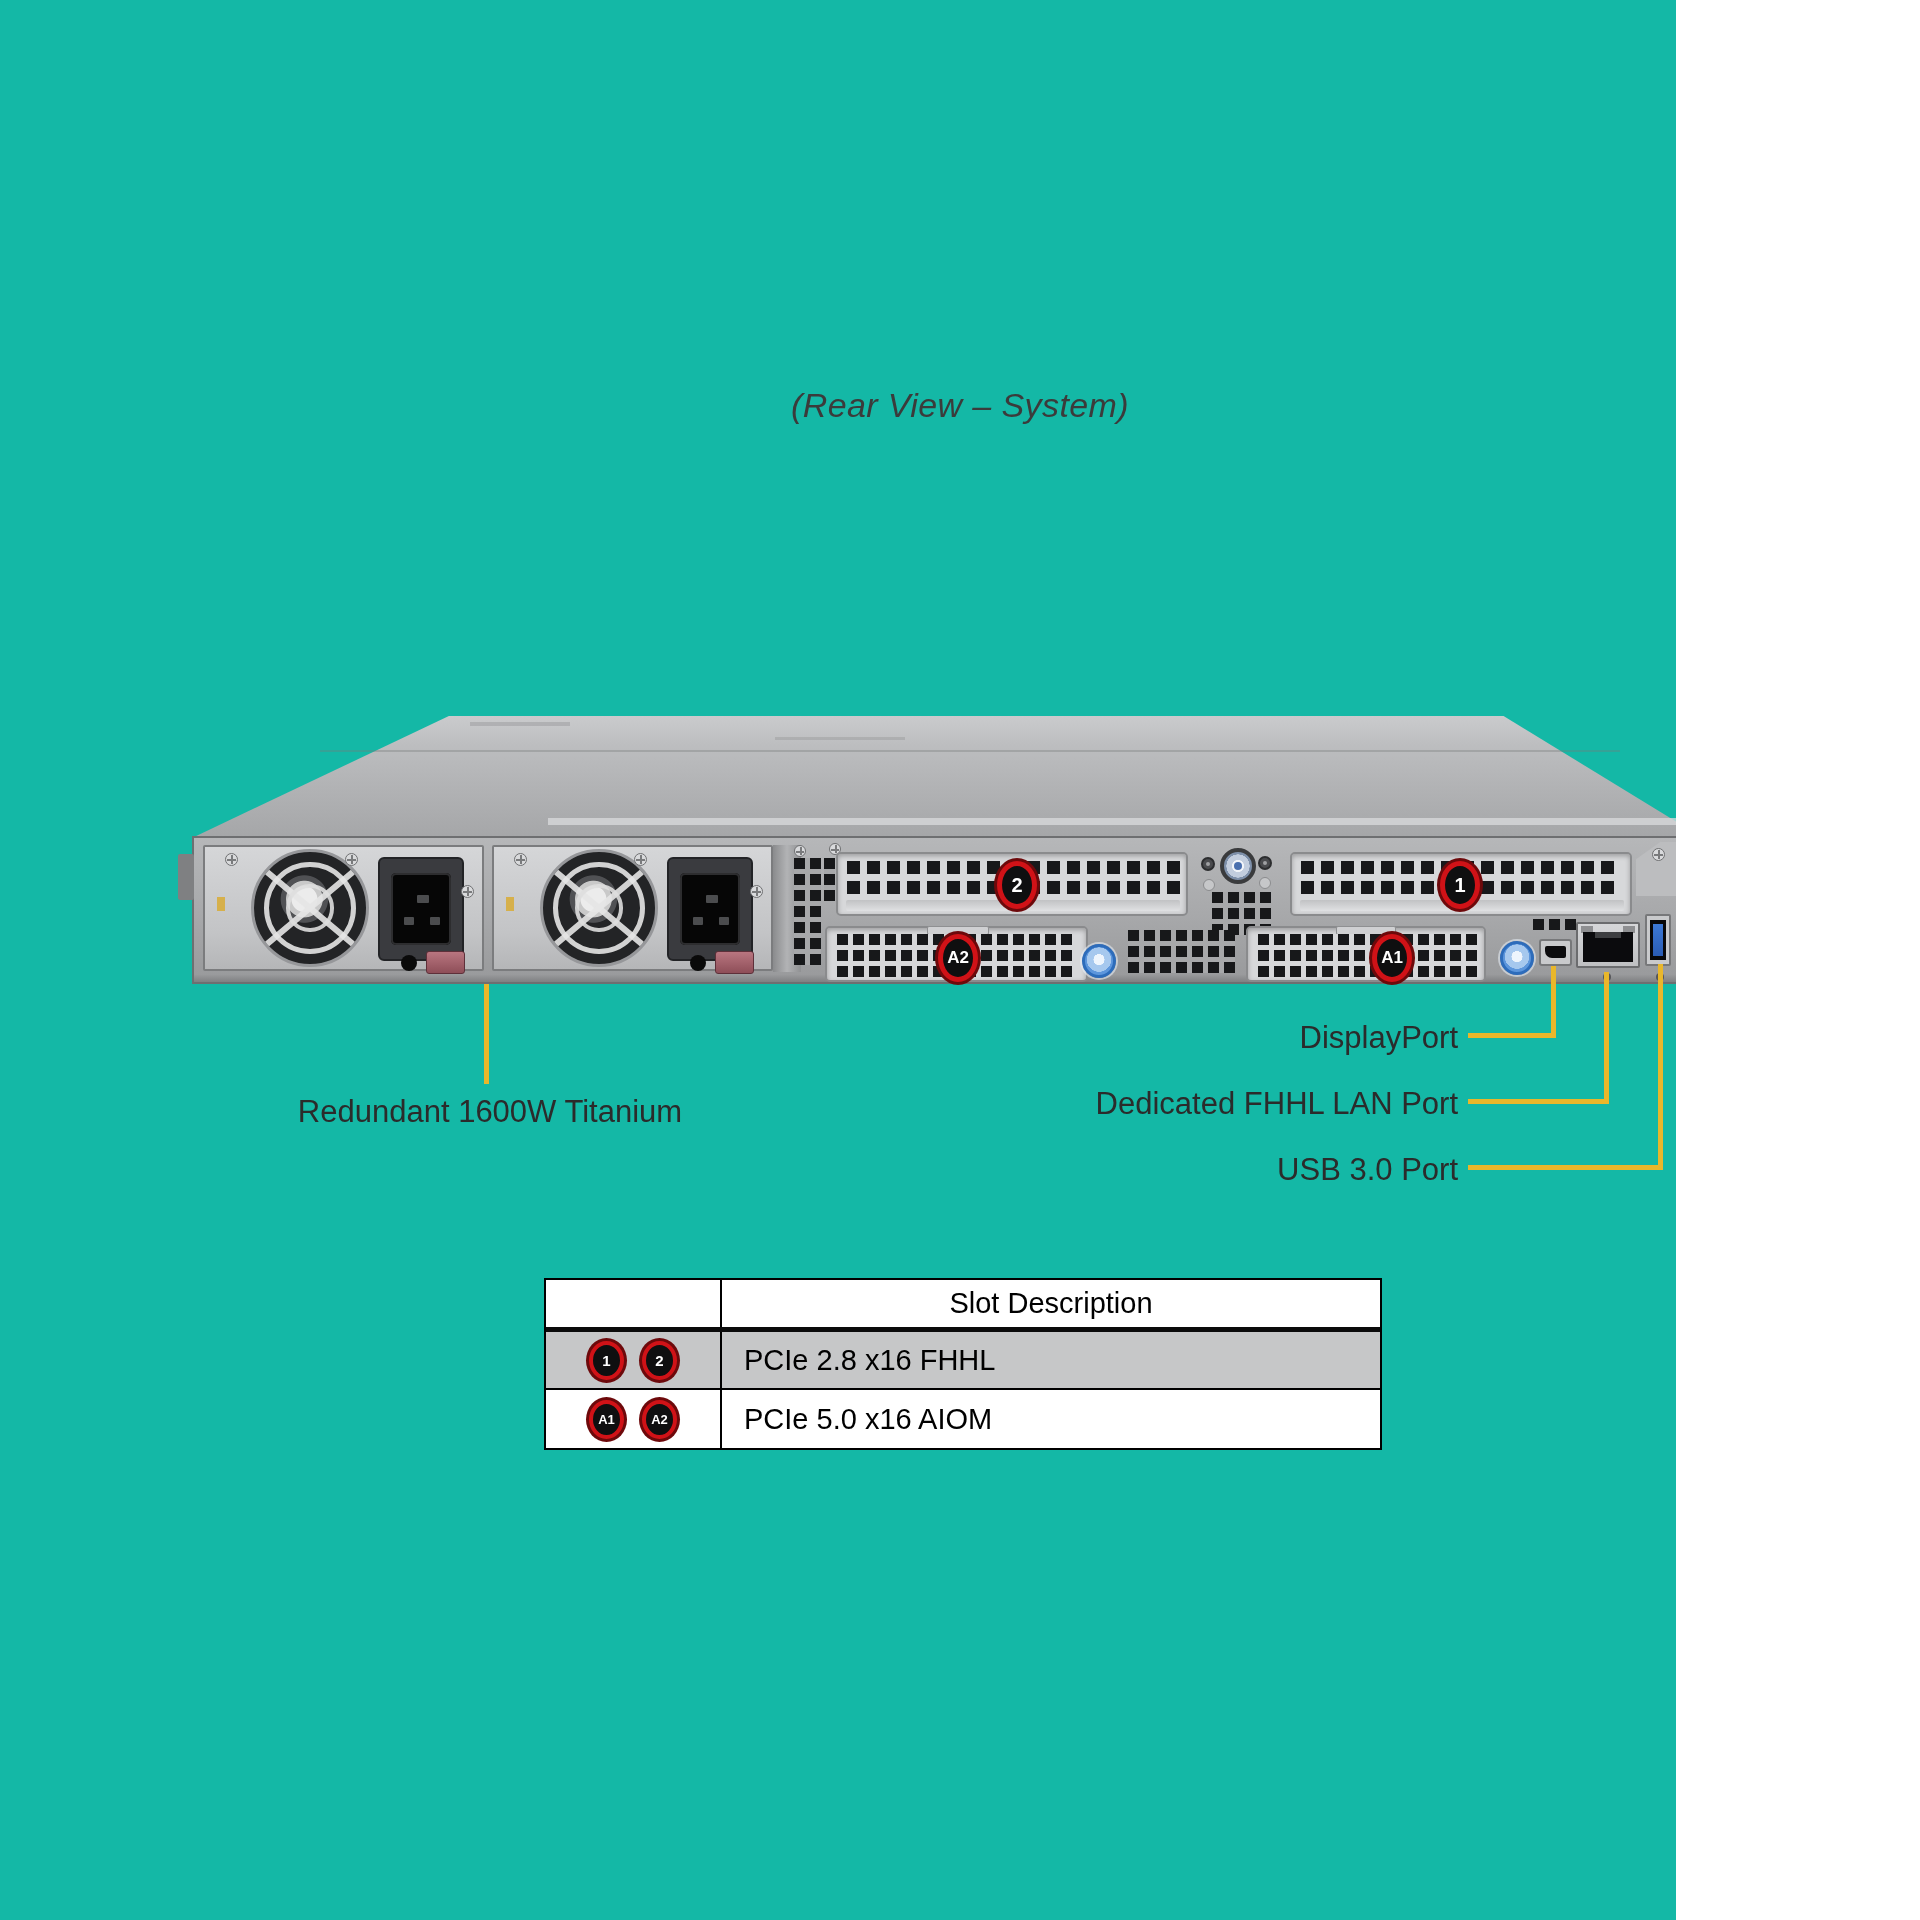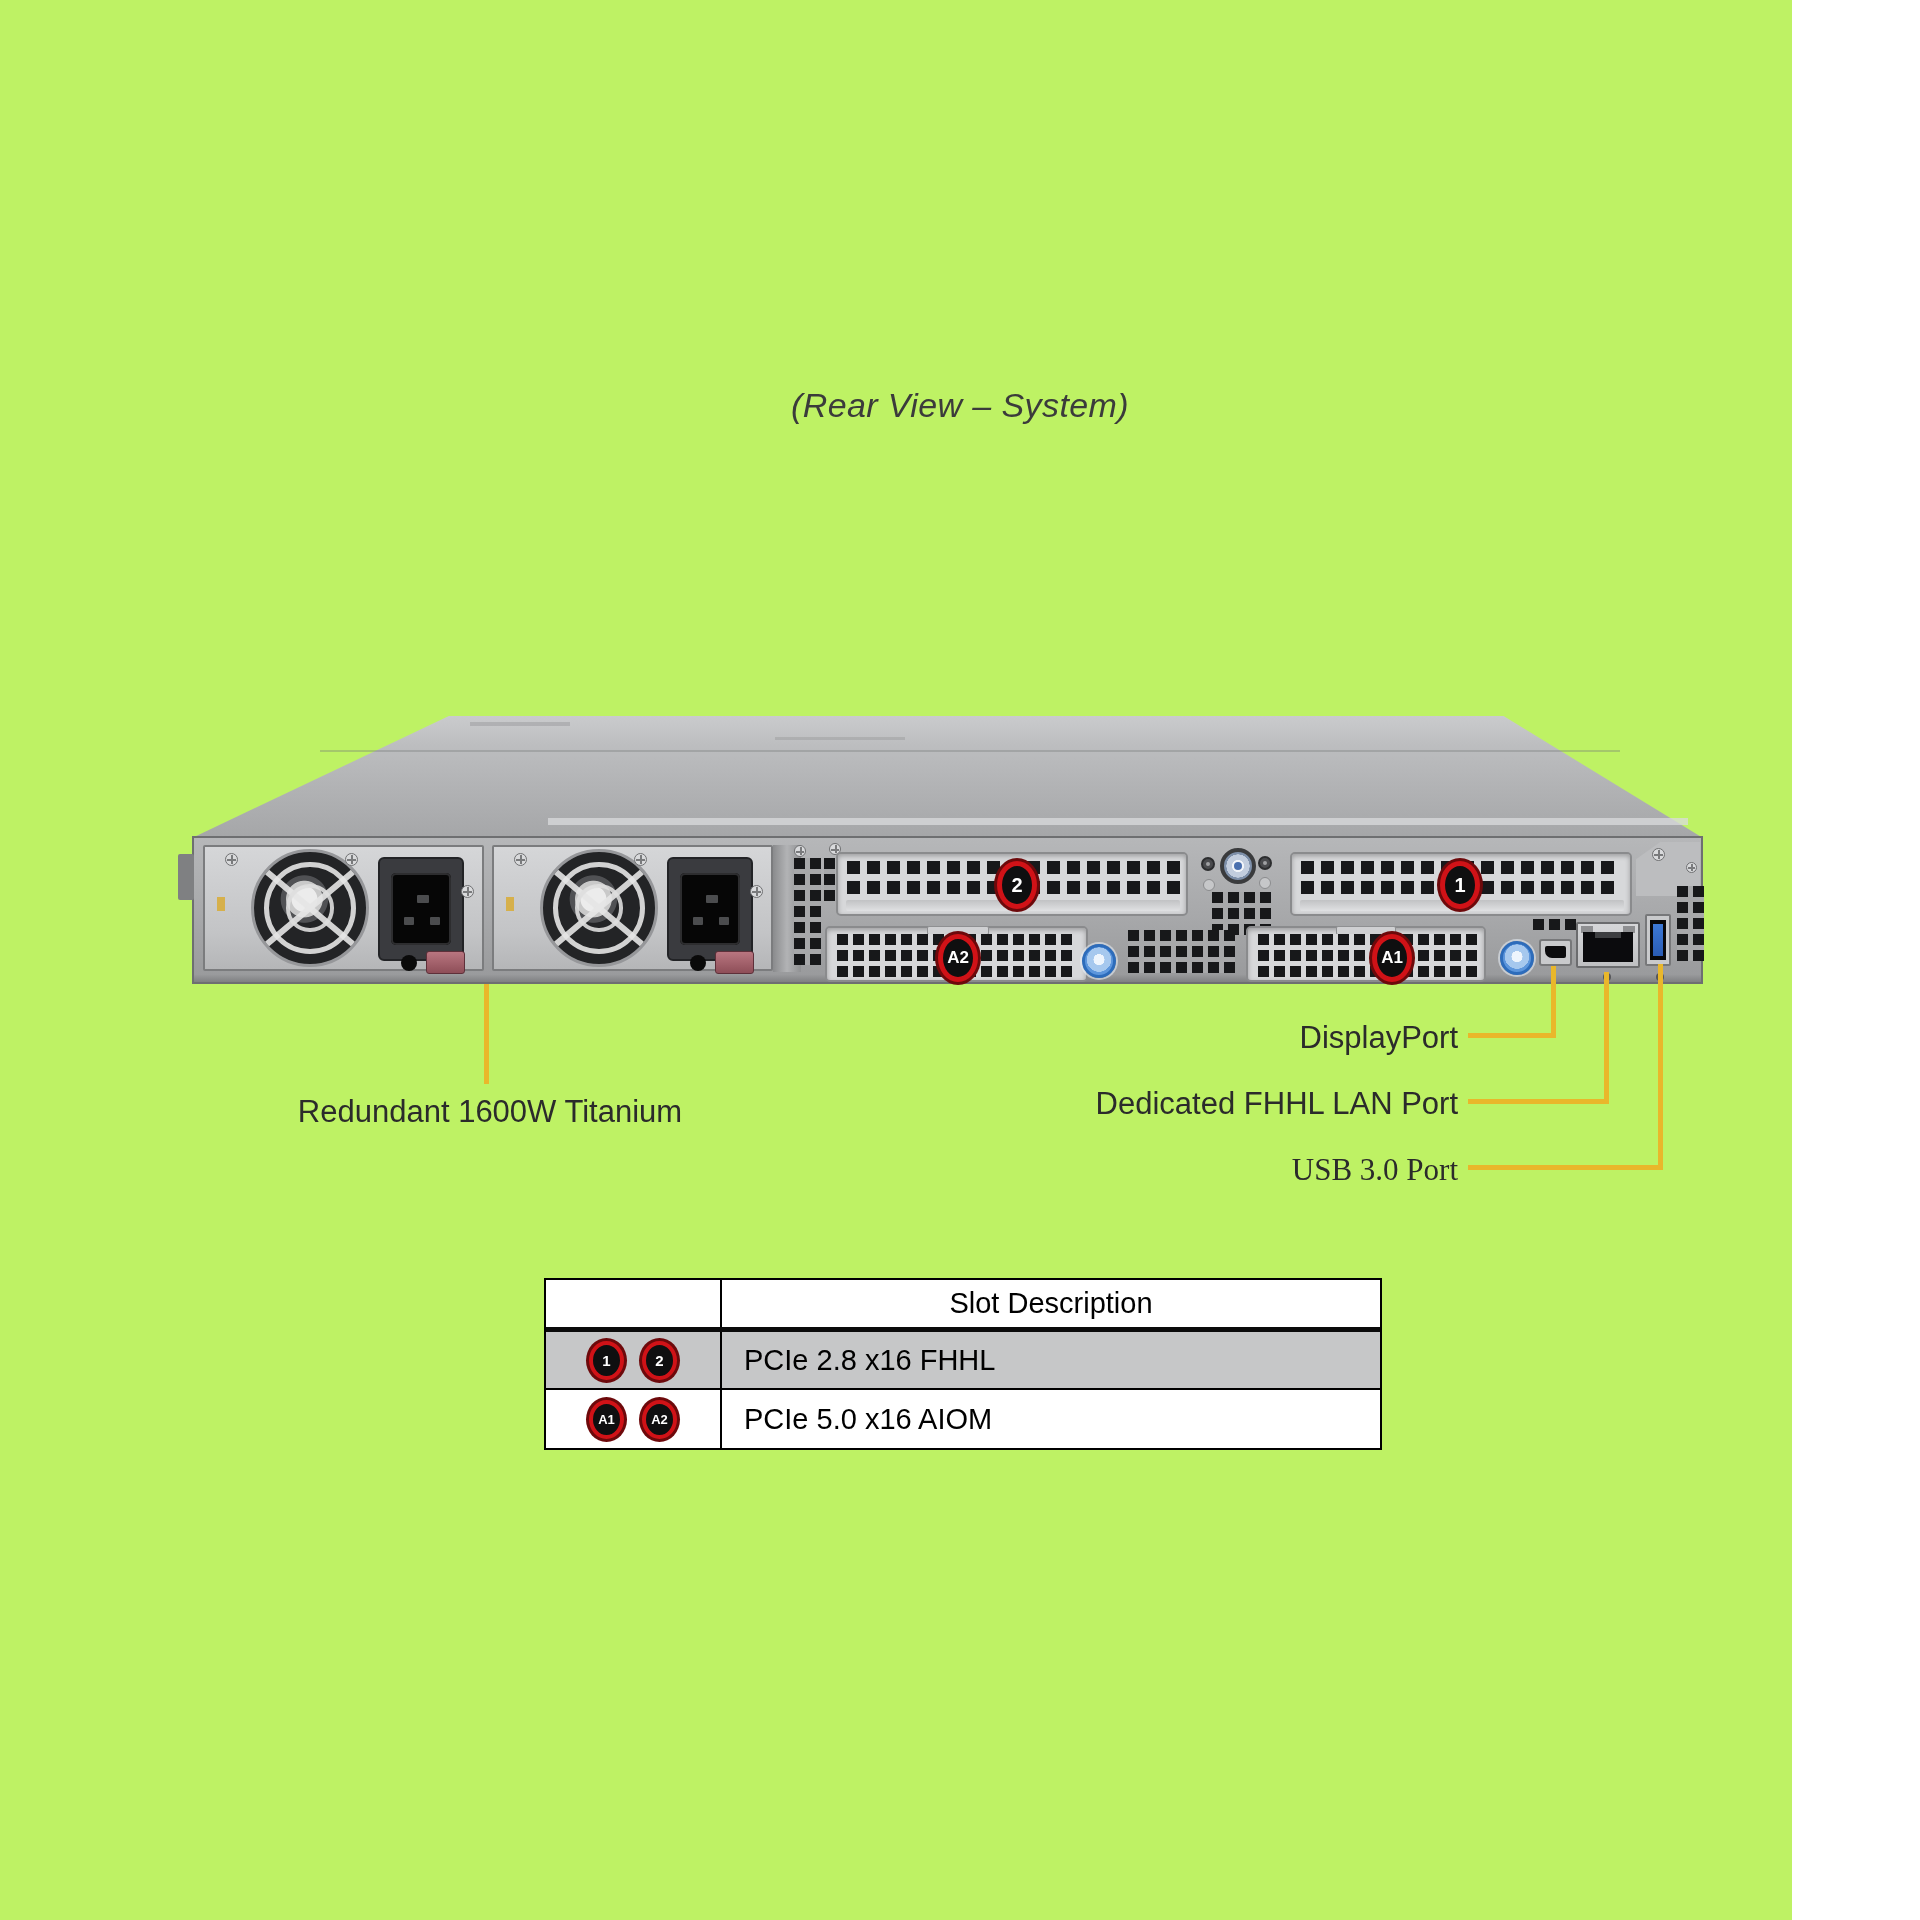--- a/index.html
+++ b/index.html
@@ -1,17 +1,17 @@
 <!DOCTYPE html>
 <html><head>
 <meta charset="utf-8">
 <style>
   html,body{margin:0;padding:0;background:#fff;}
-  #canvas{position:relative;width:1792px;height:1920px;background:#bef264;overflow:hidden;
-          font-family:"Liberation Sans","DejaVu Sans",sans-serif;color:#2b2b2b;}
+  #canvas{position:relative;width:1632px;height:1920px;background:#14b8a6;overflow:hidden;
+          font-family:"Liberation Sans","DejaVu Sans",sans-serif;color:#2b2b2b;padding-left:44px;}
 
   
   .fig-caption{position:absolute;top:386px;left:0;width:1920px;text-align:center;
                font-size:34px;font-style:italic;color:#3b3b3b;letter-spacing:.4px;}
 
   
   .lid{position:absolute;left:192px;top:716px;width:1511px;height:122px;
        background:linear-gradient(180deg,#cacbcd 0%,#bcbdbf 25%,#b1b2b4 60%,#a5a6a8 100%);
        clip-path:polygon(17% 0,86.8% 0,100% 100%,0 100%);}
   .seam{position:absolute;background:rgba(118,119,121,.35);}
@@ -265,21 +265,21 @@
     <div class="yline" style="left:1551px;top:966px;width:5px;height:72px;"></div>
     <div class="yline" style="left:1468px;top:1033px;width:88px;height:5px;"></div>
     <div class="callout right" style="left:960px;top:1018px;width:498px;">DisplayPort</div>
 
     <div class="yline" style="left:1604px;top:972px;width:5px;height:132px;"></div>
     <div class="yline" style="left:1468px;top:1099px;width:141px;height:5px;"></div>
     <div class="callout right" style="left:880px;top:1084px;width:578px;">Dedicated FHHL LAN Port</div>
 
     <div class="yline" style="left:1658px;top:964px;width:5px;height:206px;"></div>
     <div class="yline" style="left:1468px;top:1165px;width:195px;height:5px;"></div>
-    <div class="callout right" style="left:960px;top:1150px;width:498px;font-family:Liberation Serif, serif;">USB 3.0 Port</div>
+    <div class="callout right" style="left:960px;top:1150px;width:498px;">USB 3.0 Port</div>
   </div>
 
   <div class="slot-table">
     <div class="trow thead">
       <div class="tc1"></div>
       <div class="tc2 center">Slot Description</div>
     </div>
     <div class="trow tr1">
       <div class="tc1">
         <span class="badge tbl">

